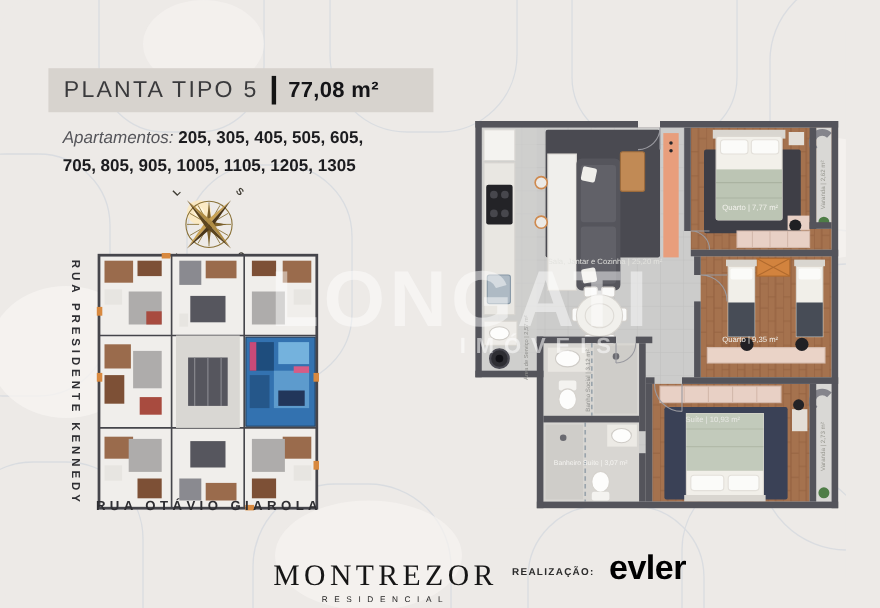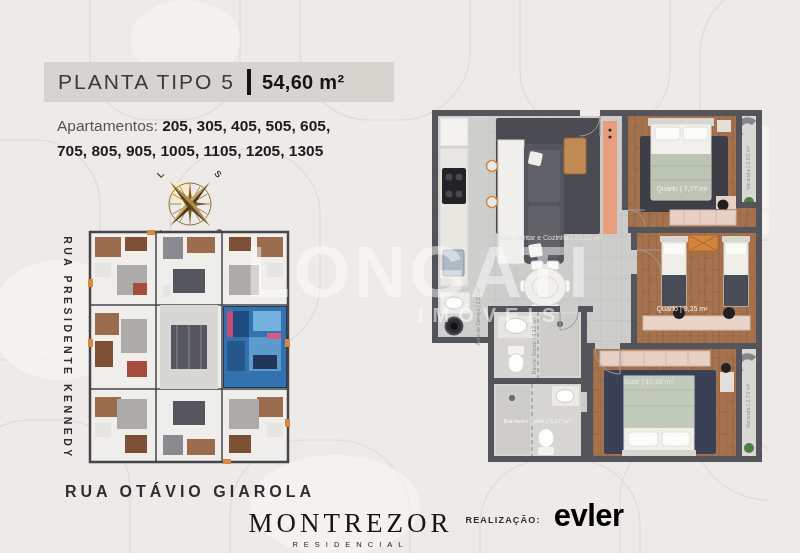--- a/index.html
+++ b/index.html
@@ -7,28 +7,28 @@
          font-family:"Liberation Sans",sans-serif;color:#222;border-radius:28px;}
   .abs{position:absolute;}
   
   .title-band{left:44px;top:62px;width:350px;height:40px;background:#d7d3ce;
               display:flex;align-items:center;padding-left:14px;box-sizing:border-box;}
   .title-main{font-size:21px;font-weight:300;letter-spacing:2px;color:#3a3a3c;}
   .title-divider{width:4px;height:26px;background:#141414;margin:0 11px 0 12px;}
   .title-area{font-size:20px;font-weight:700;color:#141417;letter-spacing:.3px;}
   
   .apartments{left:57px;top:114px;width:345px;font-size:15.5px;line-height:1.6;color:#1f1f22;}
-  .apt-label{font-weight:400;color:#55555a;}
+  .apt-label{font-weight:400;color:#55555a;font-style:italic;}
   .apt-nums{font-weight:700;color:#1c1c1f;}
   
   .street{color:#2e2e32;font-weight:600;white-space:nowrap;}
   .street-left{left:68px;top:348px;transform:translate(-50%,-50%) rotate(90deg);
                font-size:10.5px;letter-spacing:3.5px;}
-  .street-bottom{left:190px;top:492px;transform:translate(-50%,-50%);
-                 font-size:16px;letter-spacing:4px;}
+  .street-bottom{left:190px;top:460px;transform:translate(-50%,-50%);
+                 font-size:12px;letter-spacing:4px;}
   
   .watermark{left:246px;top:236px;width:340px;z-index:30;pointer-events:none;}
   .wm1{font-size:72px;font-weight:700;letter-spacing:4px;color:rgba(255,255,255,.48);line-height:1;}
   .wm2{font-size:20px;font-weight:600;letter-spacing:9px;color:rgba(255,255,255,.55);
        padding-left:172px;margin-top:-4px;}
   
   .footer{left:266px;top:492px;width:340px;height:50px;display:flex;align-items:center;
           justify-content:center;gap:13px;}
   .brand-block{text-align:center;margin-top:24px;}
   .brand{font-family:"Liberation Serif",serif;font-size:27px;font-weight:400;
@@ -61,21 +61,21 @@
       <ellipse cx="60" cy="320" rx="70" ry="60" opacity=".8"></ellipse>
       <ellipse cx="755" cy="180" rx="60" ry="55" opacity=".7"></ellipse>
       <ellipse cx="335" cy="505" rx="85" ry="50" opacity=".7"></ellipse>
       <ellipse cx="185" cy="40" rx="55" ry="40" opacity=".6"></ellipse>
     </g>
   </svg>
 
   <div class="abs title-band">
     <span class="title-main">PLANTA TIPO 5</span>
     <span class="title-divider"></span>
-    <span class="title-area">54,60 m²</span>
+    <span class="title-area">77,08 m²</span>
   </div>
 
   <div class="abs apartments">
     <span class="apt-label">Apartamentos:</span>
     <span class="apt-nums">205, 305, 405, 505, 605,</span><br>
     <span class="apt-nums">705, 805, 905, 1005, 1105, 1205, 1305</span>
   </div>
 
   <svg class="abs" style="left:148px;top:160px;" width="84" height="88" viewBox="0 0 84 88">
     <circle cx="33" cy="33" r="11" fill="#ffe9b8" opacity="0.75"></circle>

